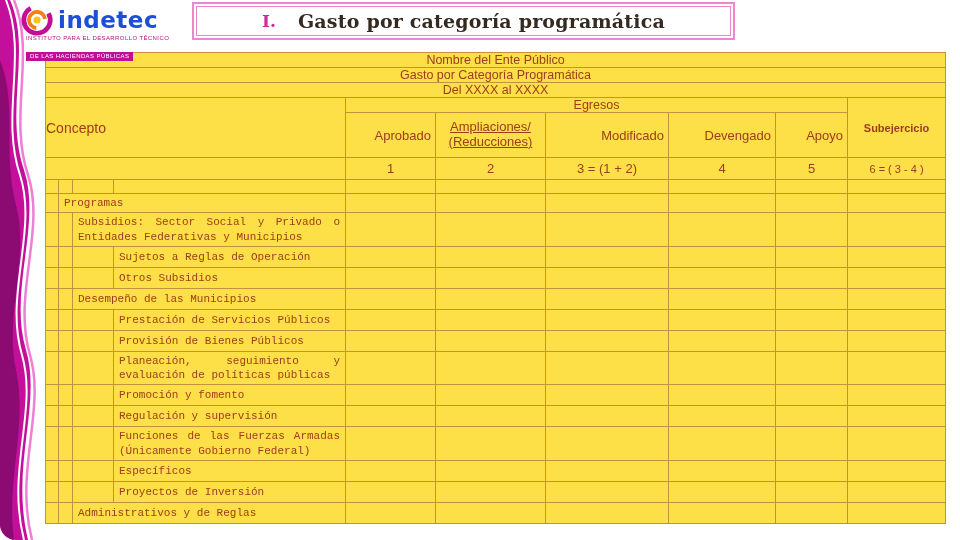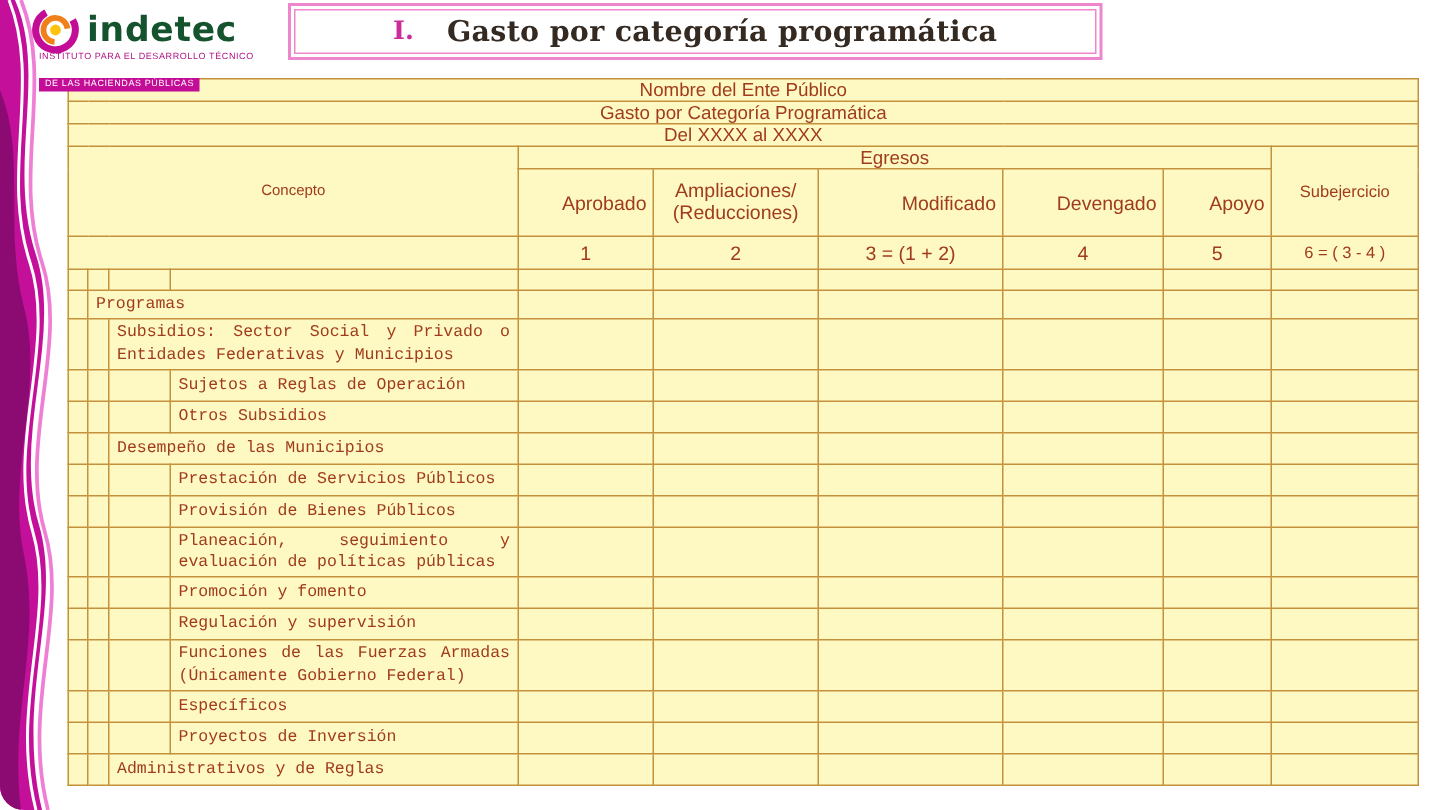--- a/index.html
+++ b/index.html
@@ -18,21 +18,21 @@
     border-radius: 0 0 0 16px;
     overflow: hidden;
   }
 
   
   .logo { position: absolute; left: 20px; top: 3px; z-index: 3; }
   .logo-top { display: flex; align-items: center; gap: 4px; }
   .swirl { width: 34px; height: 34px; }
   .brand {
     font-family: "DejaVu Sans", sans-serif;
-    font-weight: bold; font-size: 23px; color: #14532d; letter-spacing: 0.5px;
+    font-weight: bold; font-size: 23px; color: #1d4ed8; letter-spacing: 0.5px;
   }
   .taglines { margin-left: 6px; margin-top: -2px; line-height: 1.25; }
   .tagline1 { font-size: 6px; color: #b01287; text-transform: uppercase; letter-spacing: 0.4px; }
   .tagline2 {
     font-size: 6px; color: #ffffff; background: #c40d97;
     display: inline-block; padding: 1px 4px; text-transform: uppercase; letter-spacing: 0.4px;
   }
 
   
   .title-box {
@@ -44,32 +44,32 @@
     display: flex; align-items: center; justify-content: center; gap: 22px;
     font-family: "DejaVu Serif", serif;
   }
   .title-numeral { color: #cc2b9b; font-weight: bold; font-size: 17px; }
   .title-text { color: #352a21; font-weight: bold; font-size: 19px; letter-spacing: 0.2px; }
 
   
   table.fmt {
     position: absolute; left: 45px; top: 52px; width: 900px;
     border-collapse: collapse; table-layout: fixed;
-    color: #a03c1c; background: #fef9c3; z-index: 2;
+    color: #a03c1c; background: #fde047; z-index: 2;
   }
   .fmt td { border: 1px solid #c4913c; overflow: hidden; }
 
   .hd   { text-align: center; font-size: 12.5px; height: 14px; }
   .hd-b { height: 15px; }
-  .concept-hd { text-align: center; font-size: 10px; vertical-align: middle; }
+  .concept-hd { font-size: 14px; vertical-align: middle; }
   .col-hd { font-size: 13px; vertical-align: middle; height: 45px; }
   .txt-right  { text-align: right;  padding-right: 4px; }
   .txt-center { text-align: center; }
-  .pre { white-space: pre-line; line-height: 1.15; }
-  .sub-hd { font-weight: normal; font-size: 11px; text-align: center; vertical-align: middle; }
+  .pre { white-space: pre-line; line-height: 1.15; text-decoration: underline; }
+  .sub-hd { font-weight: bold; font-size: 11px; text-align: center; vertical-align: middle; }
 
   .formula td { text-align: center; font-size: 13px; height: 22px; }
   .formula td:last-child { font-weight: normal; font-size: 11px; }
 
   tbody tr { height: 21px; }
   tbody tr:first-child   { height: 14px; }
   tbody tr:nth-child(2)  { height: 15px; }
   .concept-cell {
     font-size: 11px; padding: 2px 5px 2px 5px;
     text-align: justify; line-height: 1.3; vertical-align: middle; font-family: Liberation Mono, monospace;

